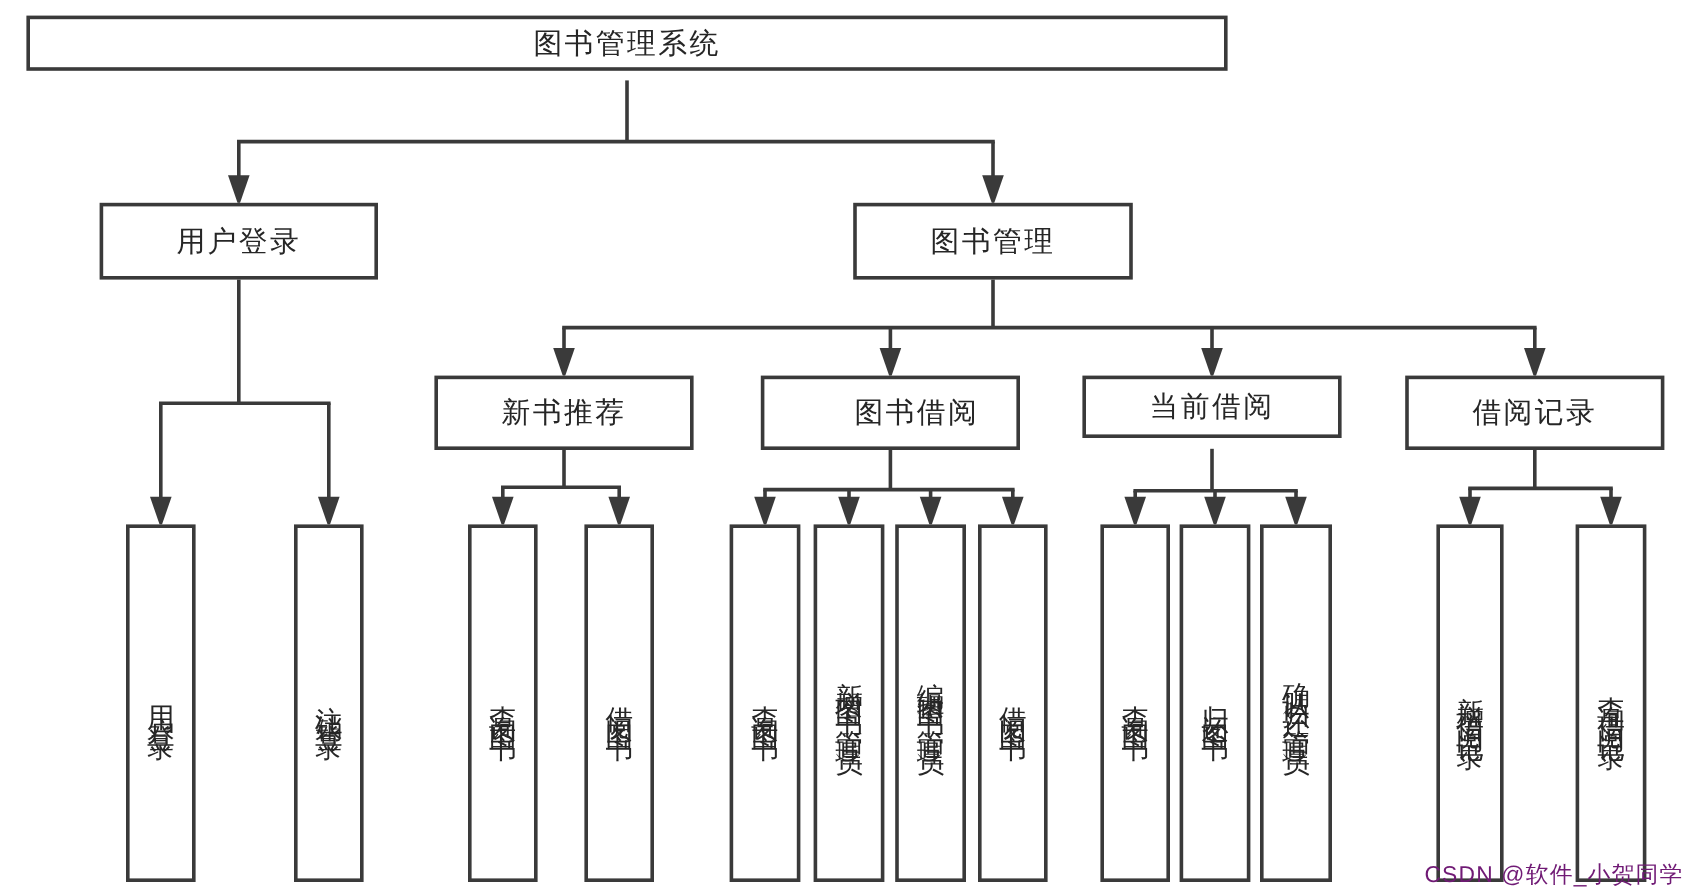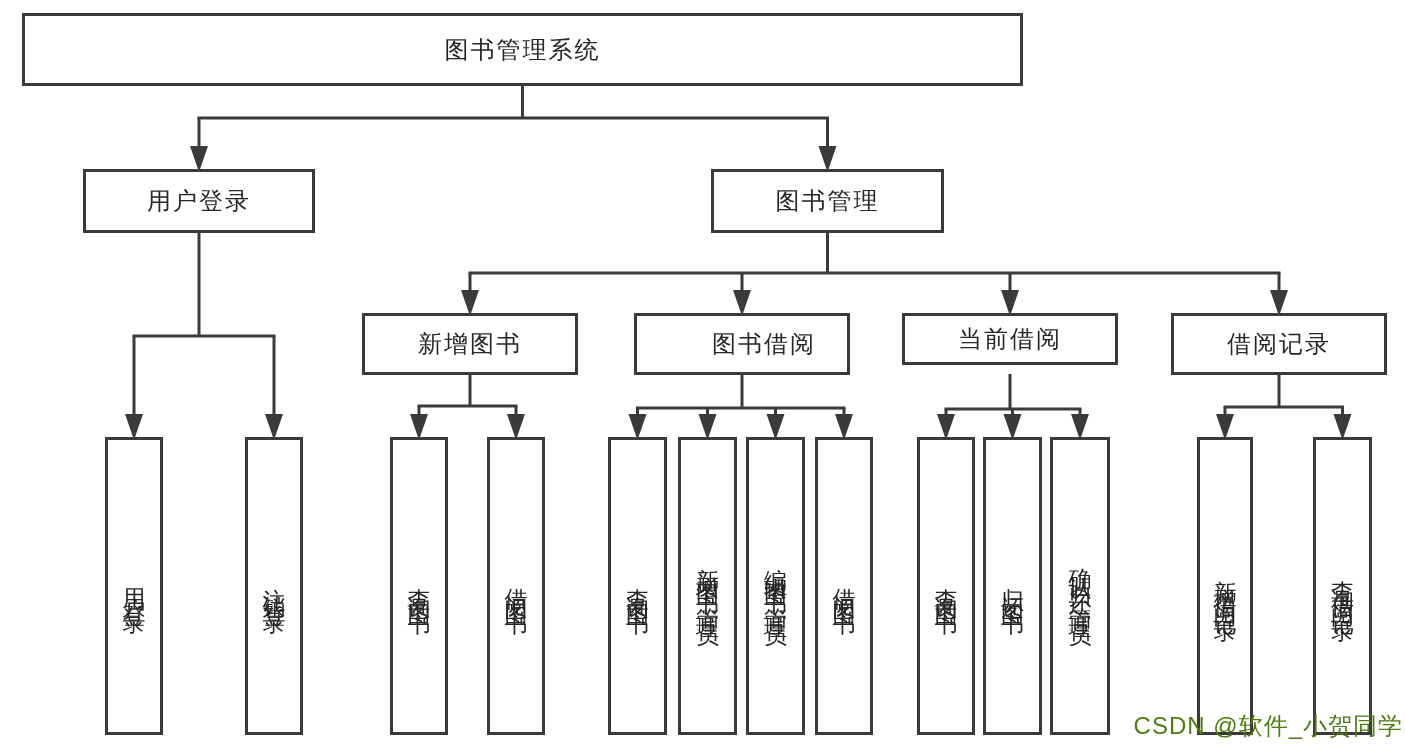--- a/index.html
+++ b/index.html
@@ -49,22 +49,22 @@
     text-orientation: mixed;
     font-size: 23px;
     letter-spacing: 8px;
     line-height: 1;
     white-space: nowrap;
   }
   .watermark {
     position: absolute;
     right: 2px;
     bottom: 5px;
-    font-size: 24px;
-    color: #4d7c0f;
+    font-size: 19px;
+    color: #701a75;
     letter-spacing: 1px;
     white-space: nowrap;
   }
 </style>
 </head>
 <body>
 
 <div class="canvas">
   <svg id="connector-layer" xmlns="http://www.w3.org/2000/svg" viewBox="0 0 1405 747">
       <line x1="522.5" y1="67" x2="522.5" y2="118" stroke="#3a3a3a" stroke-width="3"></line>
@@ -114,31 +114,31 @@
       <line x1="1080" y1="409" x2="1080" y2="419" stroke="#3a3a3a" stroke-width="3"></line>
       <polygon points="1071,414 1089,414 1080,440" fill="#3a3a3a"></polygon>
       <line x1="1279" y1="374" x2="1279" y2="407" stroke="#3a3a3a" stroke-width="3"></line>
       <line x1="1223.5" y1="407" x2="1344" y2="407" stroke="#3a3a3a" stroke-width="3"></line>
       <line x1="1225" y1="407" x2="1225" y2="419" stroke="#3a3a3a" stroke-width="3"></line>
       <polygon points="1216,414 1234,414 1225,440" fill="#3a3a3a"></polygon>
       <line x1="1342.5" y1="407" x2="1342.5" y2="419" stroke="#3a3a3a" stroke-width="3"></line>
       <polygon points="1333.5,414 1351.5,414 1342.5,440" fill="#3a3a3a"></polygon>
     </svg>
   <div id="node-layer">
-      <div class="node horizontal" style="left: 22px; top: 13px; width: 1001px; height: 73px; border-color: rgb(58, 58, 58); border-width: 3px;">
+      <div class="node horizontal" style="left: 22px; top: 13px; width: 1001px; height: 46px; border-color: rgb(58, 58, 58); border-width: 3px;">
         <span class="node-label" style="color: rgb(38, 38, 38);">图书管理系统</span>
       </div>
       <div class="node horizontal" style="left: 83px; top: 169px; width: 232px; height: 64px; border-color: rgb(58, 58, 58); border-width: 3px;">
         <span class="node-label" style="color: rgb(38, 38, 38);">用户登录</span>
       </div>
       <div class="node horizontal" style="left: 711px; top: 169px; width: 233px; height: 64px; border-color: rgb(58, 58, 58); border-width: 3px; font-family: Liberation Mono, monospace;">
         <span class="node-label" style="color: rgb(38, 38, 38);">图书管理</span>
       </div>
       <div class="node horizontal" style="left: 362px; top: 313px; width: 216px; height: 62px; border-color: rgb(58, 58, 58); border-width: 3px;">
-        <span class="node-label" style="color: rgb(38, 38, 38);">新增图书</span>
+        <span class="node-label" style="color: rgb(38, 38, 38);">新书推荐</span>
       </div>
       <div class="node horizontal" style="left: 634px; top: 313px; width: 216px; height: 62px; border-color: rgb(58, 58, 58); border-width: 3px; padding-left: 44px;">
         <span class="node-label" style="color: rgb(38, 38, 38);">图书借阅</span>
       </div>
       <div class="node horizontal" style="left: 902px; top: 313px; width: 216px; height: 52px; border-color: rgb(58, 58, 58); border-width: 3px;">
         <span class="node-label" style="color: rgb(38, 38, 38);">当前借阅</span>
       </div>
       <div class="node horizontal" style="left: 1171px; top: 313px; width: 216px; height: 62px; border-color: rgb(58, 58, 58); border-width: 3px;">
         <span class="node-label" style="color: rgb(38, 38, 38);">借阅记录</span>
       </div>

